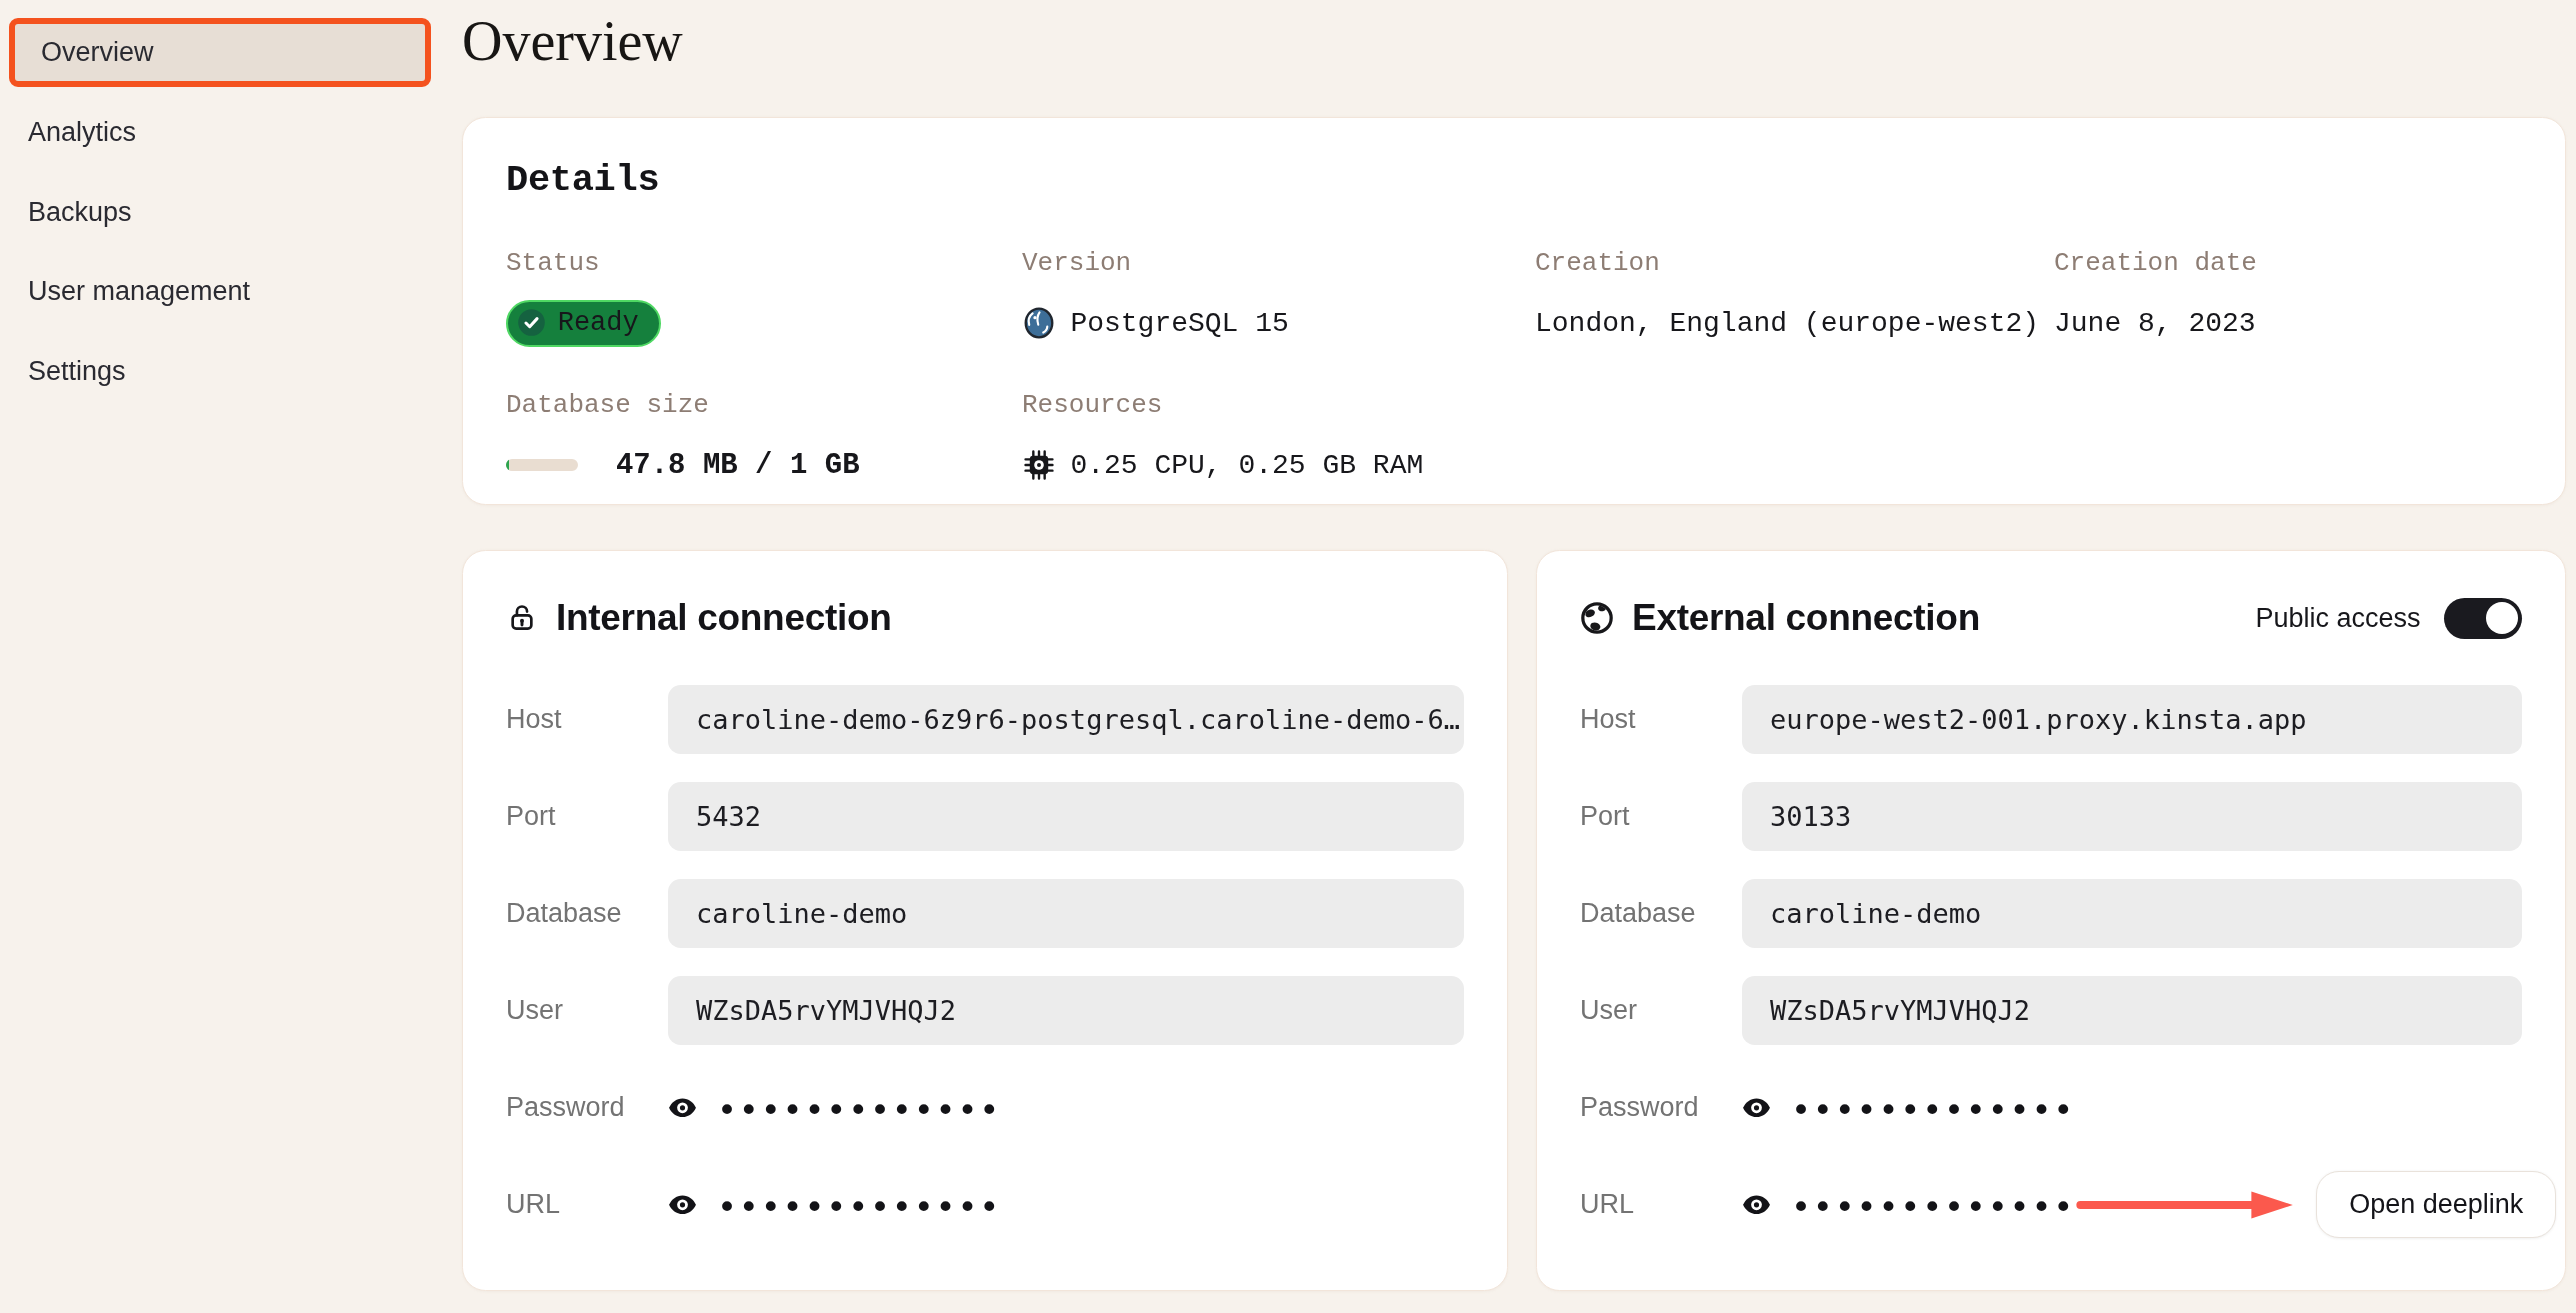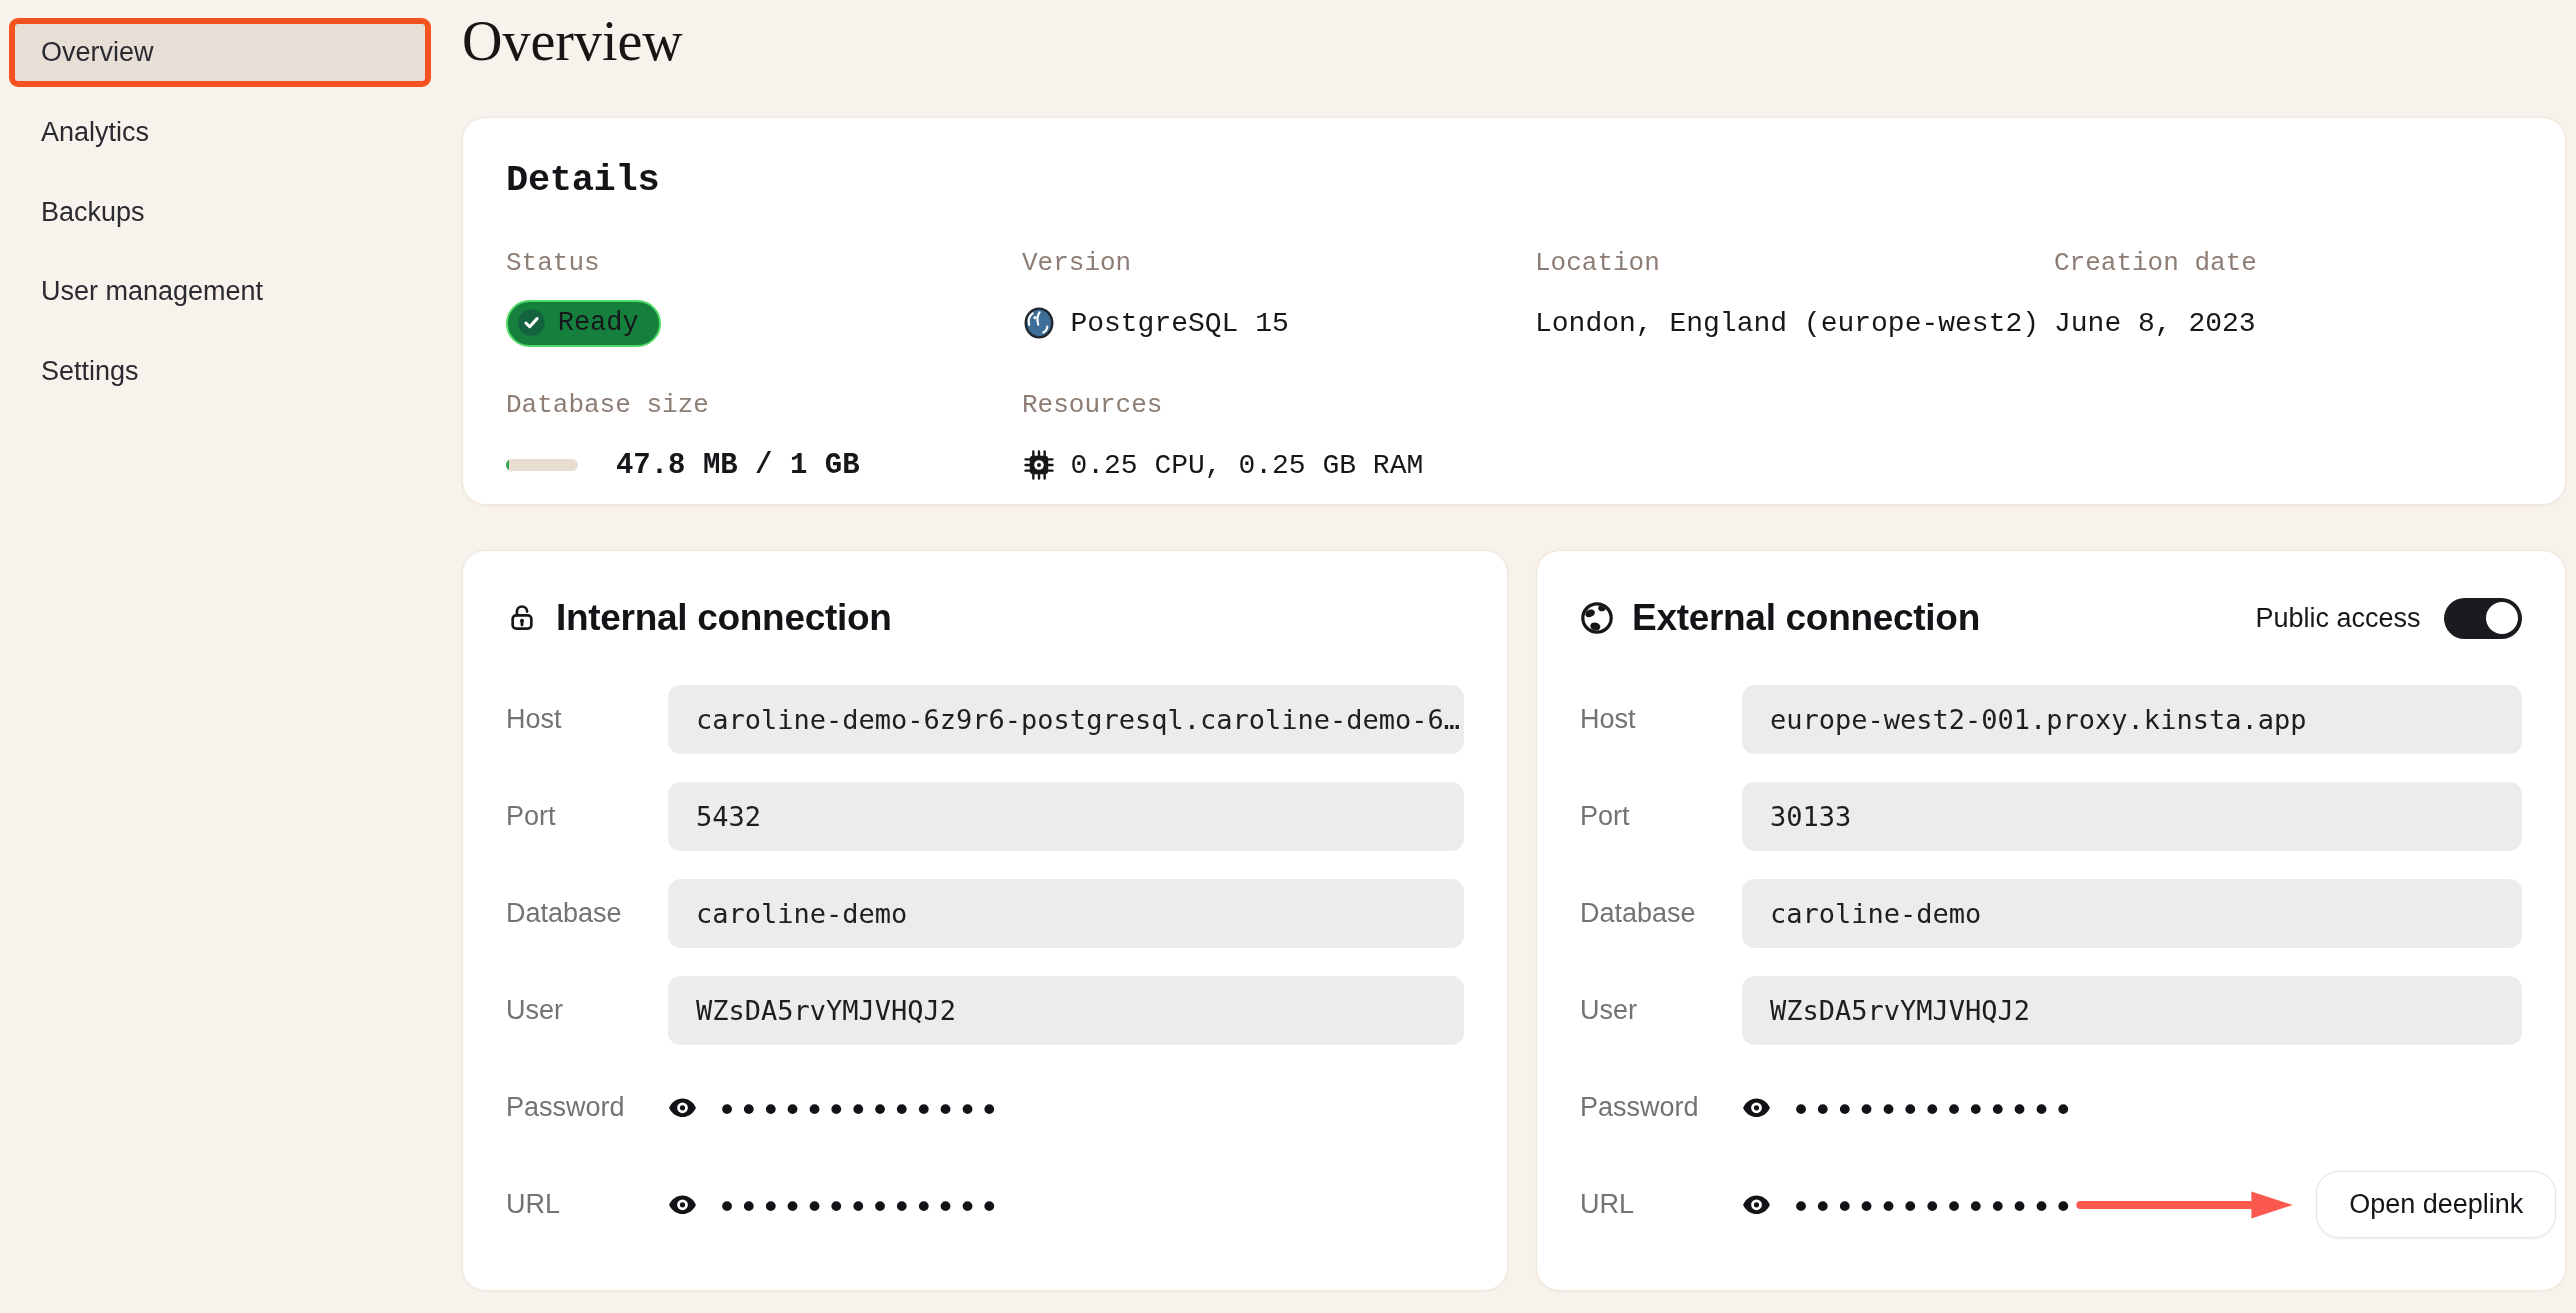--- a/index.html
+++ b/index.html
@@ -9,21 +9,21 @@
     font-family:"Liberation Sans",sans-serif;
     color:#1b1b20;
     position:relative;
     overflow:hidden;
   }
 
   
   .sidebar{position:absolute;left:0;top:0;width:451px;padding-top:18px;}
   .nav-item{
     height:69px;display:flex;align-items:center;
-    padding-left:41px;font-size:27px;font-weight:500;color:#2a2a31;
+    padding-left:28px;font-size:27px;font-weight:500;color:#2a2a31;
     margin-bottom:10.8px;border-radius:9px;box-sizing:border-box;
   }
   .nav-item.selected{
     margin-left:9px;width:422px;padding-left:26px;
     background:#e7ded5;border:6.3px solid #f4521e;
   }
 
   
   .main{position:absolute;left:462px;top:0;width:2104px;}
   .page-title{
@@ -154,21 +154,21 @@
               <path d="M16.5 6c-2.2 3.2-2.4 7.6-1.2 11.6" stroke="#fff" fill="none" stroke-width="2" stroke-linecap="round"></path>
               <circle cx="12.2" cy="11" r="1.5" fill="#fff"></circle>
               <path d="M20 25c2.4-1.2 3.6-3.2 3.8-5.6" stroke="#fff" fill="none" stroke-width="2" stroke-linecap="round"></path>
             </svg>
           </span>
           <span>PostgreSQL 15</span>
         </div>
       </div>
 
       <div>
-        <div class="detail-label">Location</div>
+        <div class="detail-label">Creation</div>
         <div class="detail-value">
           <span>London, England (europe-west2)</span>
         </div>
       </div>
 
       <div>
         <div class="detail-label">Creation date</div>
         <div class="detail-value">
           <span>June 8, 2023</span>
         </div>

